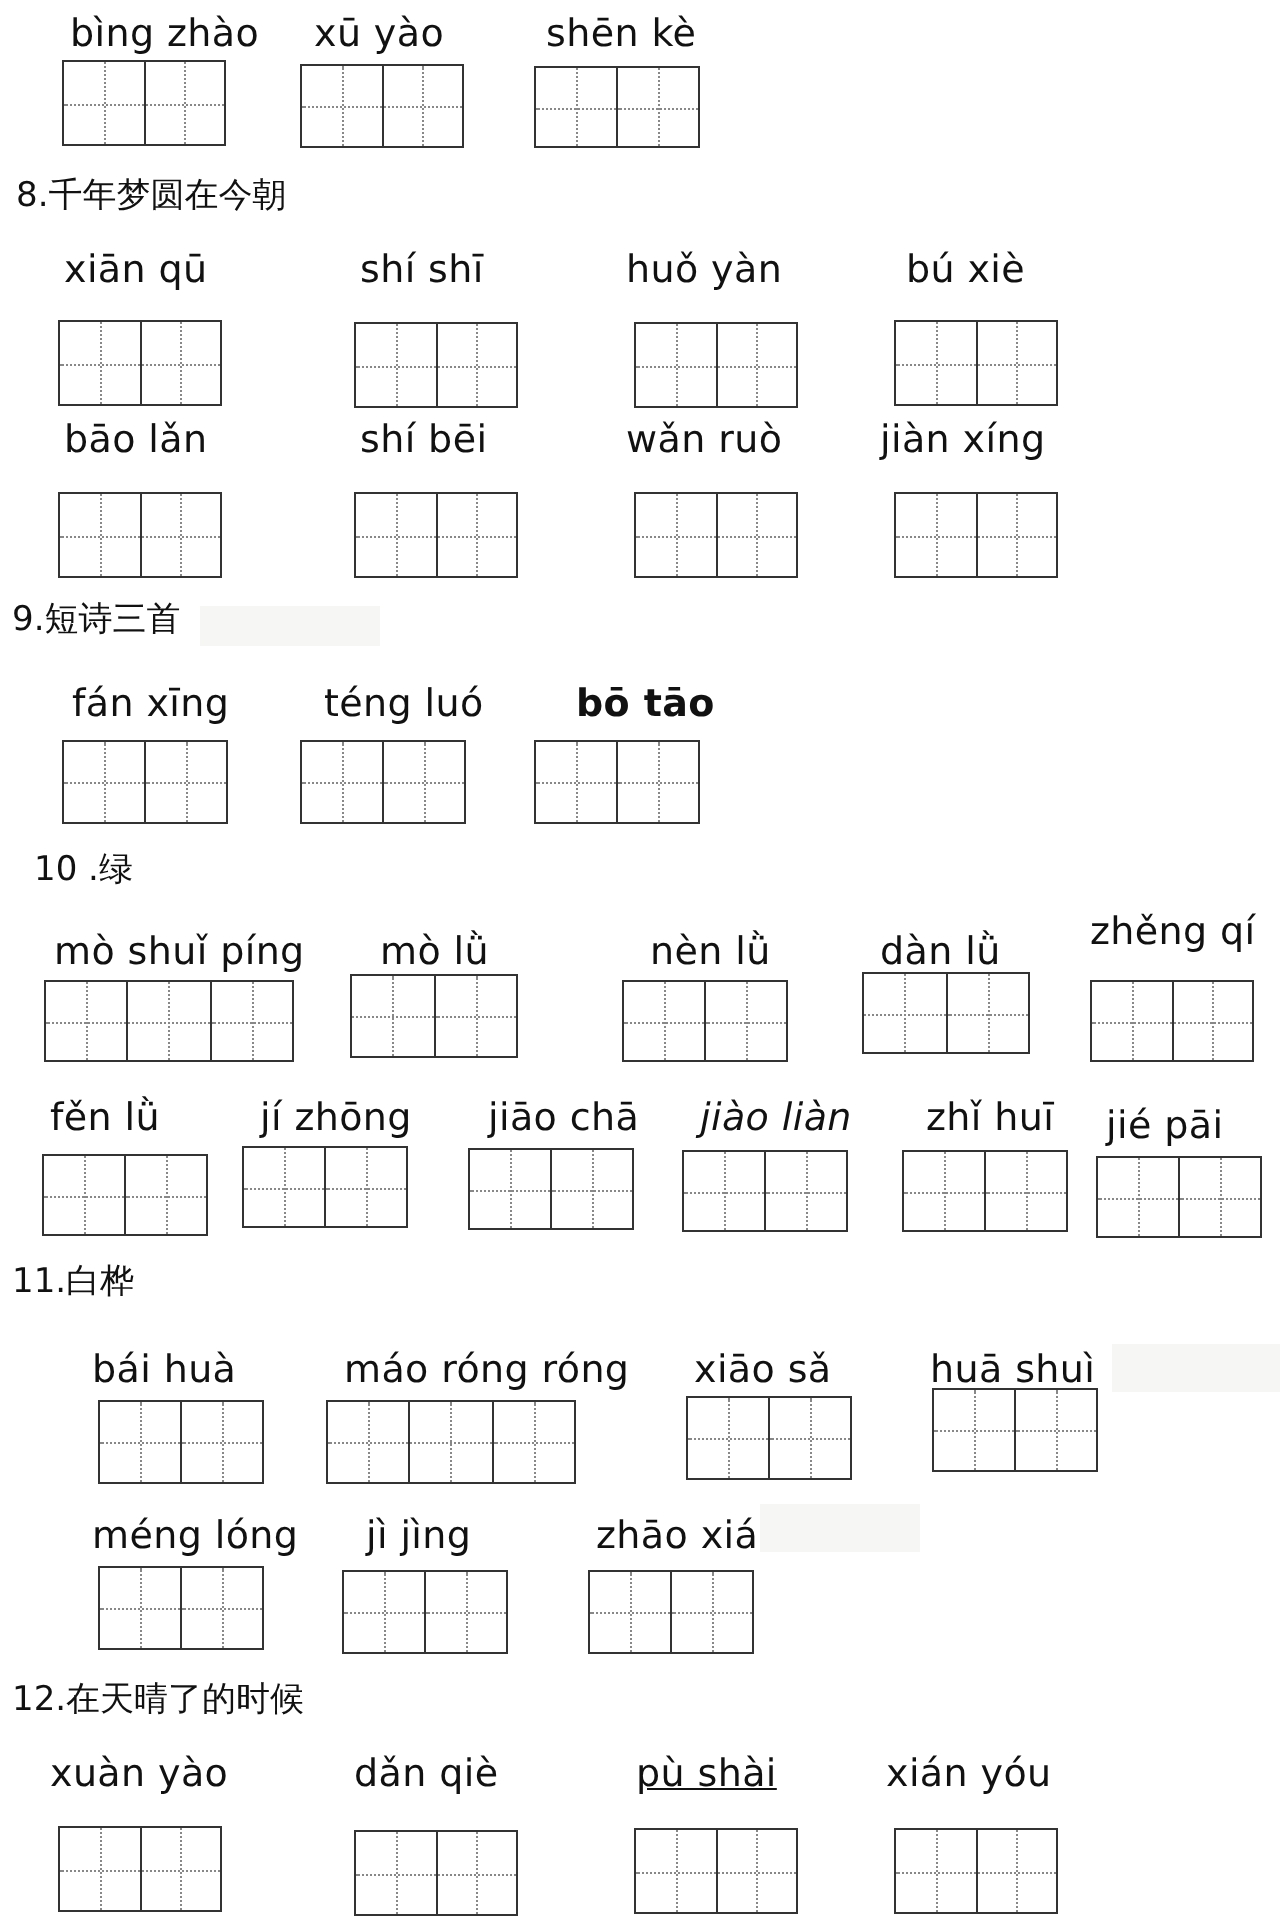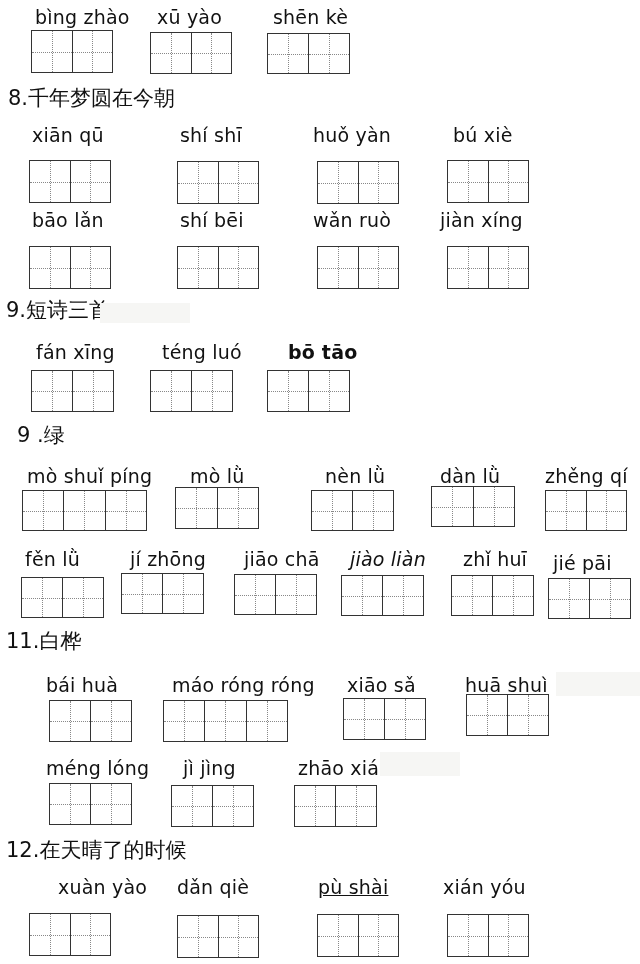--- a/index.html
+++ b/index.html
@@ -1,18 +1,18 @@
 <!DOCTYPE html>
 <html><head>
 <meta charset="utf-8">
 <style>
   html, body { margin: 0; padding: 0; background: #ffffff; }
   body { width: 640px; height: 964px; position: relative; overflow: hidden;
          font-family: "DejaVu Sans", "Liberation Sans", sans-serif; color: #111; }
-  .heading { position: absolute; font-size: 21px; line-height: 20px; color: #111; white-space: nowrap; }
+  .heading { position: absolute; font-size: 17px; line-height: 20px; color: #111; white-space: nowrap; }
   .pinyin { position: absolute; font-size: 19px; line-height: 22px; white-space: nowrap; color: #111; letter-spacing: 0.2px; }
   .grid { position: absolute; display: flex; border: 1.5px solid #333; box-sizing: border-box; background: #fff; }
   .cell { position: relative; flex: 1; height: 100%; border-right: 1.5px solid #333; box-sizing: border-box; }
   .cell:last-child { border-right: none; }
   .cell::before { content: ""; position: absolute; left: 50%; top: 0; bottom: 0; border-left: 1px dotted #888; }
   .cell::after { content: ""; position: absolute; top: 50%; left: 0; right: 0; border-top: 1px dotted #888; }
   .blur { position: absolute; background: #f6f6f4; }
 </style>
 </head>
 <body>
@@ -83,21 +83,21 @@
     <div class="pinyin" style="left: 162px; top: 341px; text-align: right;">téng luó</div>
     <div class="grid" style="left: 150px; top: 370px; width: 83px; height: 42px;">
       <div class="cell"></div>
       <div class="cell"></div>
     </div>
     <div class="pinyin" style="left: 288px; top: 341px; font-weight: bold;">bō  tāo</div>
     <div class="grid" style="left: 267px; top: 370px; width: 83px; height: 42px;">
       <div class="cell"></div>
       <div class="cell"></div>
     </div>
-    <div class="heading" style="left: 17px; top: 425px;">9 .绿</div>
+    <div class="heading" style="left: 17px; top: 425px;">10 .绿</div>
     <div class="pinyin" style="left: 27px; top: 465px;">mò shuǐ píng</div>
     <div class="grid" style="left: 22px; top: 490px; width: 125px; height: 41px;">
       <div class="cell"></div>
       <div class="cell"></div>
       <div class="cell"></div>
     </div>
     <div class="pinyin" style="left: 190px; top: 465px;">mò    lǜ</div>
     <div class="grid" style="left: 175px; top: 487px; width: 84px; height: 42px;">
       <div class="cell"></div>
       <div class="cell"></div>
@@ -105,21 +105,21 @@
     <div class="pinyin" style="left: 325px; top: 465px;">nèn lǜ</div>
     <div class="grid" style="left: 311px; top: 490px; width: 83px; height: 41px;">
       <div class="cell"></div>
       <div class="cell"></div>
     </div>
     <div class="pinyin" style="left: 440px; top: 465px;">dàn lǜ</div>
     <div class="grid" style="left: 431px; top: 486px; width: 84px; height: 41px;">
       <div class="cell"></div>
       <div class="cell"></div>
     </div>
-    <div class="pinyin" style="left: 545px; top: 465px;">zhěng qí</div>
+    <div class="pinyin" style="left: 545px; top: 455px;">zhěng qí</div>
     <div class="grid" style="left: 545px; top: 490px; width: 82px; height: 41px;">
       <div class="cell"></div>
       <div class="cell"></div>
     </div>
     <div class="pinyin" style="left: 25px; top: 548px; text-align: right;">fěn   lǜ</div>
     <div class="grid" style="left: 21px; top: 577px; width: 83px; height: 41px;">
       <div class="cell"></div>
       <div class="cell"></div>
     </div>
     <div class="pinyin" style="left: 130px; top: 548px;">jí zhōng</div>
@@ -178,21 +178,21 @@
     <div class="grid" style="left: 171px; top: 785px; width: 83px; height: 42px;">
       <div class="cell"></div>
       <div class="cell"></div>
     </div>
     <div class="pinyin" style="left: 298px; top: 757px;">zhāo xiá</div>
     <div class="grid" style="left: 294px; top: 785px; width: 83px; height: 42px;">
       <div class="cell"></div>
       <div class="cell"></div>
     </div>
     <div class="heading" style="left: 6px; top: 840px;">12.在天晴了的时候</div>
-    <div class="pinyin" style="left: 25px; top: 876px; margin-left: 33px;">xuàn yào</div>
+    <div class="pinyin" style="left: 25px; top: 876px;">xuàn yào</div>
     <div class="grid" style="left: 29px; top: 913px; width: 82px; height: 43px;">
       <div class="cell"></div>
       <div class="cell"></div>
     </div>
     <div class="pinyin" style="left: 177px; top: 876px;">dǎn qiè</div>
     <div class="grid" style="left: 177px; top: 915px; width: 82px; height: 43px;">
       <div class="cell"></div>
       <div class="cell"></div>
     </div>
     <div class="pinyin" style="left: 318px; top: 876px; text-decoration: underline;">pù shài</div>

